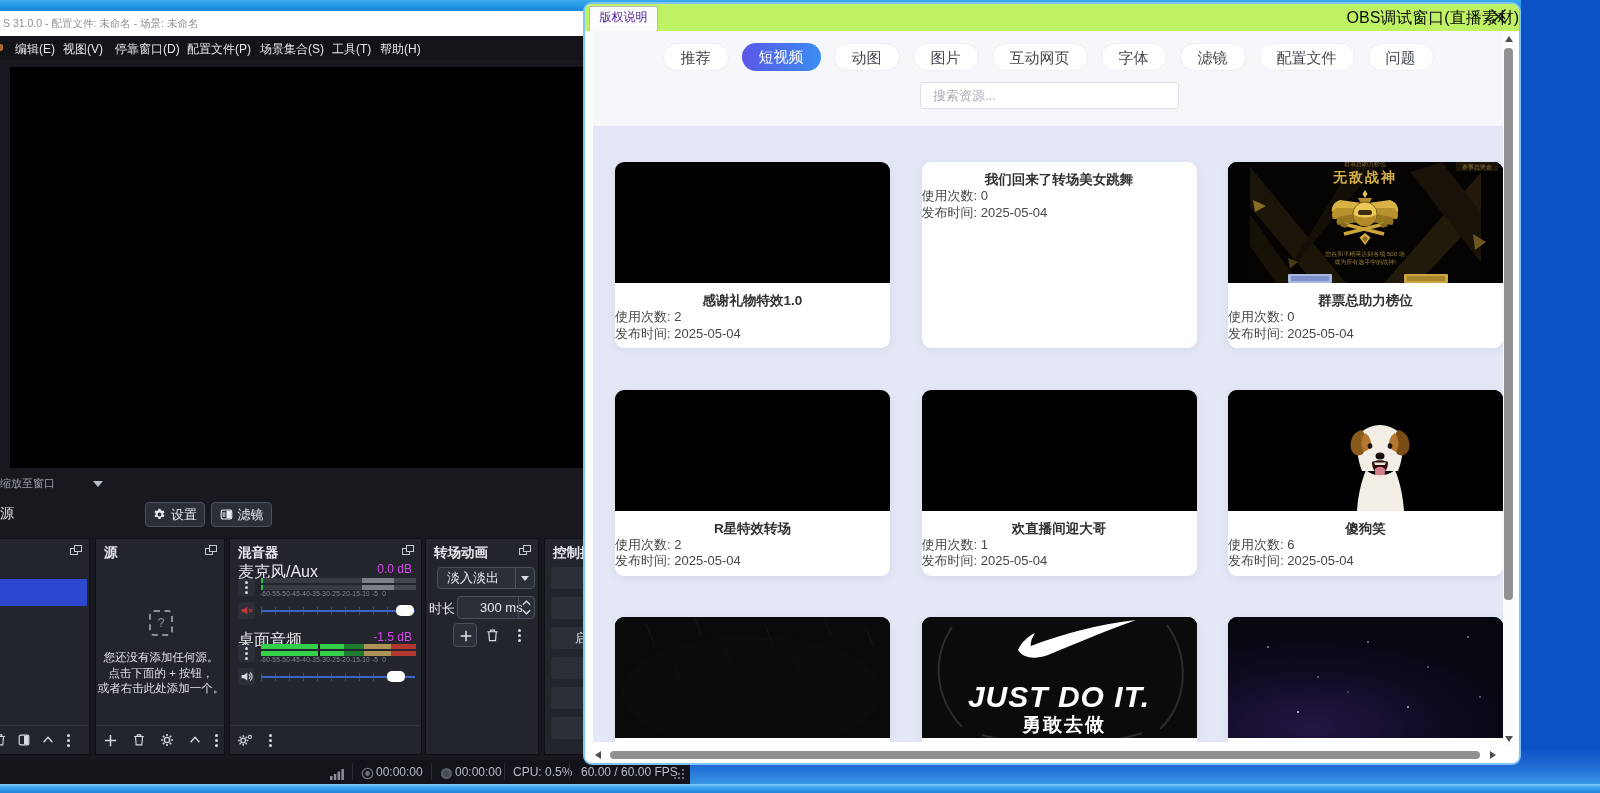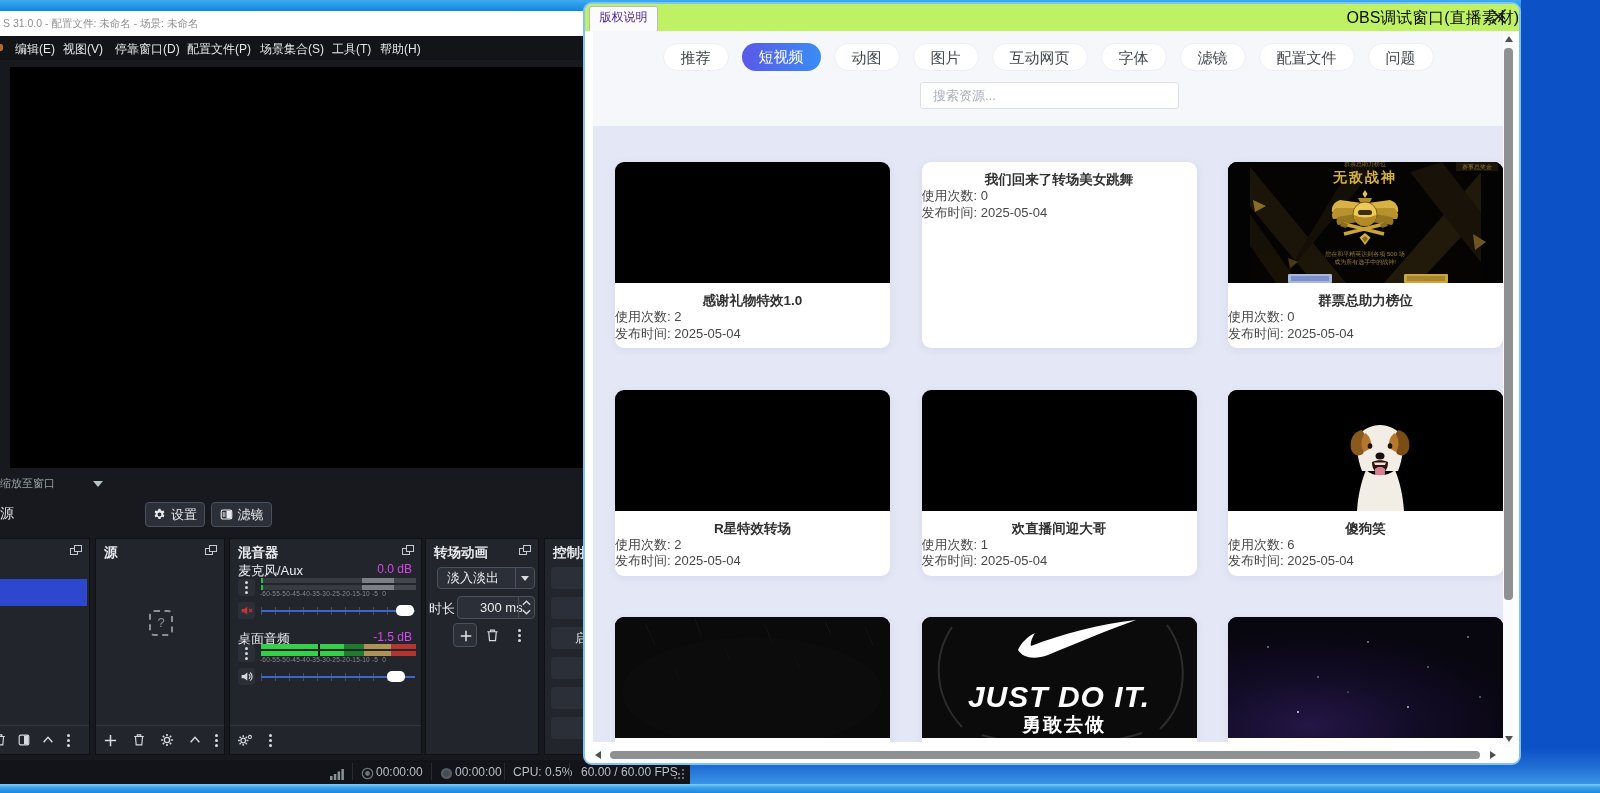--- a/index.html
+++ b/index.html
@@ -21,21 +21,21 @@
 .obtn{height:25px;background:#2b2f38;border:1px solid #4a505c;border-radius:4px;color:#e8eaed;font-size:13px;display:flex;align-items:center;justify-content:center;gap:5px}
 
 .dock{top:527px;height:217px;background:#22252c;border:1px solid #0e1013}
 .dhead{position:absolute;left:8px;top:5px;font-size:13.5px;color:#e8eaed;font-weight:bold}
 .dpop{position:absolute;right:7px;top:6px;width:12px;height:10px}
 .dpop i{position:absolute;border:1.5px solid #c6cad0;display:block}
 .dpop i:first-child{left:0;bottom:0;width:8px;height:7px}
 .dpop i:last-child{right:0;top:0;width:8px;height:7px;background:#22252c}
 .dfoot{position:absolute;left:0;bottom:0;width:100%;height:29px;border-top:1px solid #31353d;display:flex;align-items:center;color:#d7dade}
 
-.mlabel{position:absolute;font-size:13px;color:#e9ebee}
+.mlabel{position:absolute;font-size:16px;color:#e9ebee}
 .mdb{position:absolute;font-size:12px;color:#d946ef}
 .sqbtn{position:absolute;width:17px;height:17px;background:#2b2f38;border-radius:3px;display:flex;align-items:center;justify-content:center}
 .ticks{position:absolute;font-size:6.5px;color:#868c94;letter-spacing:.2px;white-space:nowrap}
 .meter{position:absolute;height:12px}
 .meter div{height:5px;margin-bottom:2px}
 .slider{position:absolute;height:12px}
 .sline{position:absolute;left:0;top:5px;width:100%;height:2px;background:#3d66cc}
 .sticks{position:absolute;left:0;top:2px;width:100%;height:8px;background:repeating-linear-gradient(90deg,#4a4f58 0 1px,transparent 1px 14px)}
 .knob{position:absolute;top:0;width:18px;height:11px;background:#fff;border-radius:5px}
 .dock svg, .dfoot svg{display:block}
@@ -131,20 +131,21 @@
     </div>
   </div>
 
   <div class="abs dock" id="d2" style="left:95px;width:130px">
     <div class="dhead">源</div>
     <div class="dpop">
         <i></i>
         <i></i>
       </div>
     <div class="hintbox">?</div>
+    <div class="hinttxt">您还没有添加任何源。<br>点击下面的 + 按钮，<br>或者右击此处添加一个。</div>
     <div class="dfoot">
       <svg class="fico" style="margin-left:7px" width="15" height="15" viewBox="0 0 16 16">
           <path d="M8 2v12M2 8h12" stroke="#d7dade" stroke-width="1.6"></path>
         </svg>
       <svg class="fico" width="14" height="14" viewBox="0 0 16 16">
           <path d="M2.5 4h11M6 4V2.2h4V4M4 4.5l.8 9h6.4l.8-9" fill="none" stroke="#d7dade" stroke-width="1.3"></path>
         </svg>
       <svg class="fico" width="14" height="14" viewBox="0 0 16 16">
           <circle cx="8" cy="8" r="3" fill="none" stroke="#d7dade" stroke-width="1.5"></circle>
           <g stroke="#d7dade" stroke-width="1.8">

